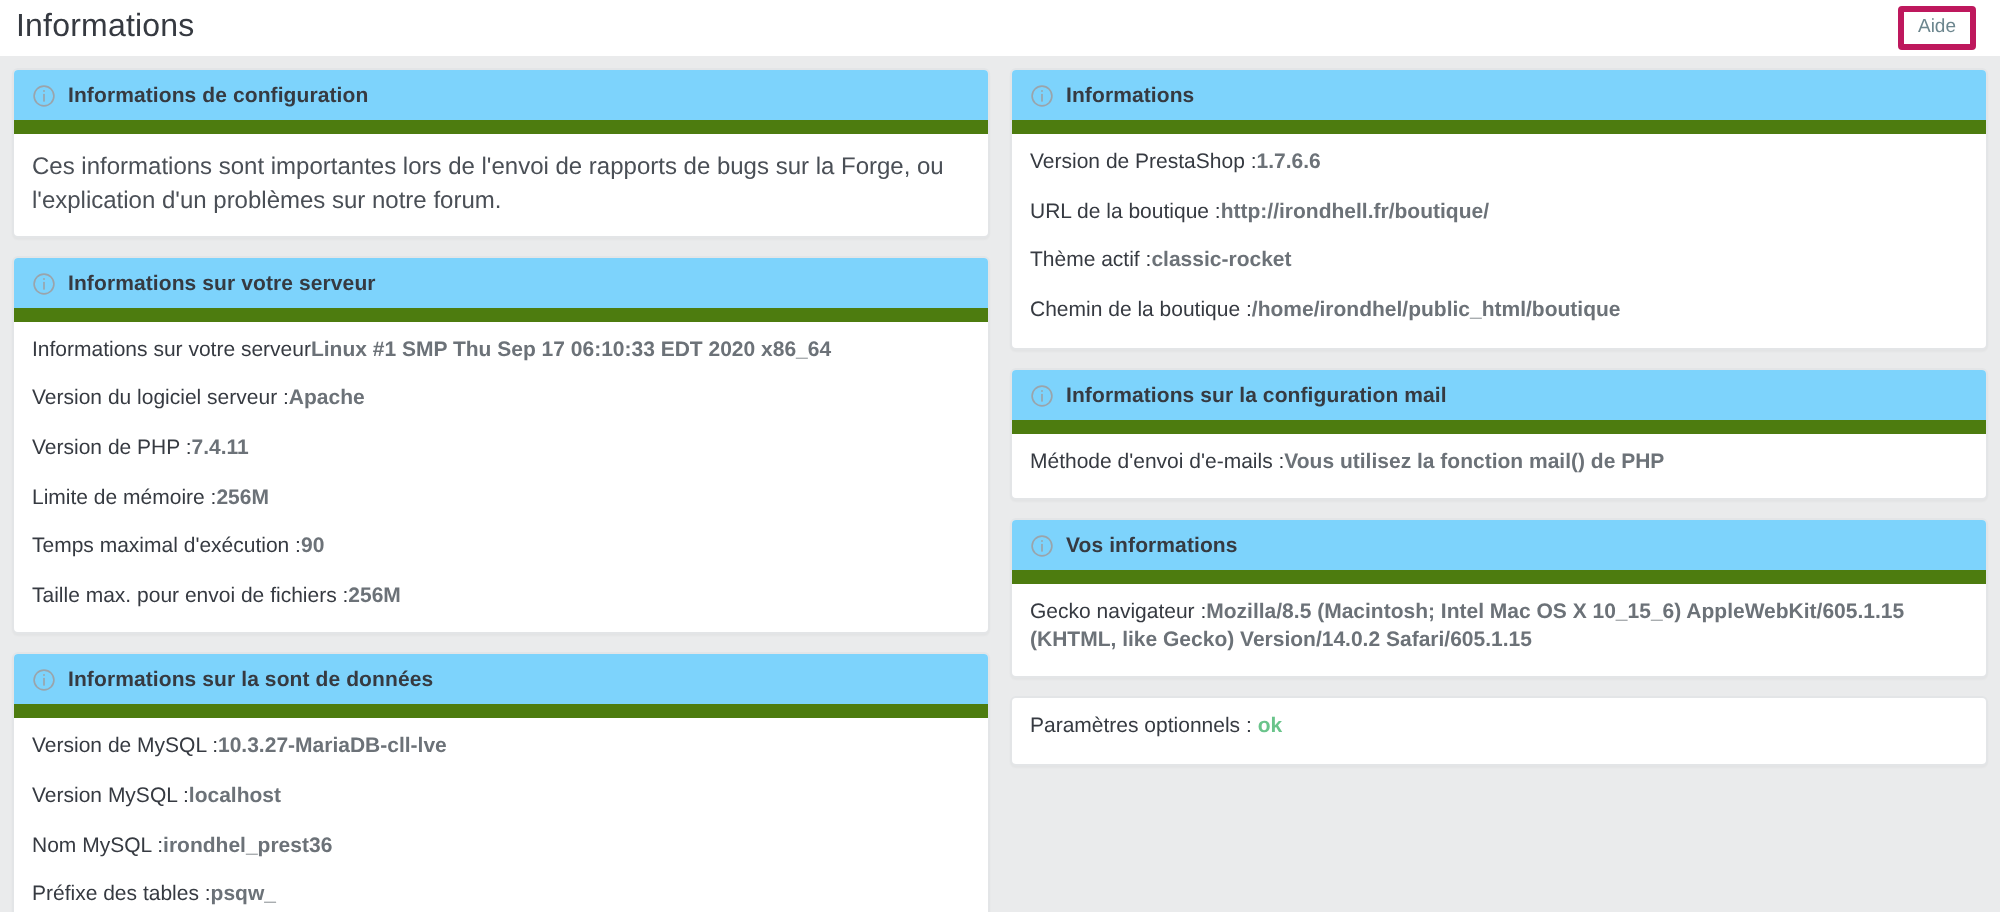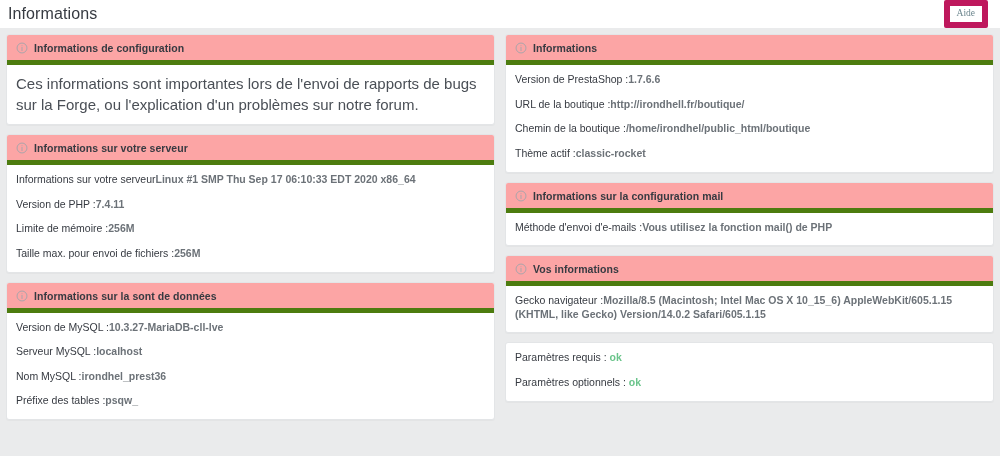--- a/index.html
+++ b/index.html
@@ -30,25 +30,25 @@
     position: relative;
   }
   .page-title {
     font-size: 16px;
     font-weight: 400;
     color: #363a41;
     letter-spacing: 0.1px;
     line-height: 1;
   }
   .help-btn {
-    border: 6px solid #be185d;
+    border: 3px solid #be185d;
     background: #ffffff;
     color: #6c868e;
     font-size: 9.5px;
-    font-family: Liberation Serif, serif;
+    font-family: Liberation Sans, sans-serif;
     border-radius: 2px;
     padding: 3px 7px 3px 7px;
     line-height: 1;
     cursor: pointer;
     white-space: nowrap;
   }
 
   
   .content {
     padding: 6px 6px 0 6px;
@@ -68,22 +68,22 @@
     background: #ffffff;
     border: 1px solid #e3e5e7;
     border-radius: 3px;
     margin-bottom: 9px;
     box-shadow: 0 1px 1px rgba(0,0,0,0.03);
     overflow: hidden;
   }
   .panel:last-child { margin-bottom: 0; }
 
   .panel-head {
-    background: #fca5a5;
-    border-bottom: 5px solid #4d7c0f;
+    background: #7dd3fc;
+    border-bottom: 7px solid #4d7c0f;
     padding: 7px 9px 6px 9px;
     display: flex;
     align-items: center;
     gap: 6px;
     font-size: 10.5px;
     font-weight: 700;
     color: #363a41;
     letter-spacing: 0.05px;
   }
   .panel-body {
@@ -96,21 +96,21 @@
     height: 12px;
     flex: 0 0 12px;
     display: inline-block;
     line-height: 0;
     color: #9aa4ab;
   }
   .info-icon svg { display: block; }
 
   
   .intro-text {
-    font-size: 15px;
+    font-size: 12px;
     color: #4a4f56;
     line-height: 1.4;
   }
 
   
   .kv {
     font-size: 10.5px;
     line-height: 1.3;
     margin-bottom: 11px;
     word-break: break-word;
@@ -167,26 +167,32 @@
               <circle cx="8" cy="4.7" r="0.62" fill="currentColor" stroke="none"></circle>
             </svg>
           </span>
           <span>Informations sur votre serveur</span>
         </div>
         <div class="panel-body">
           <div class="kv">
             <span class="k">Informations sur votre serveur</span><span class="v">Linux #1 SMP Thu Sep 17 06:10:33 EDT 2020 x86_64</span>
           </div>
           <div class="kv">
+            <span class="k">Version du logiciel serveur :</span><span class="v">Apache</span>
+          </div>
+          <div class="kv">
             <span class="k">Version de PHP :</span><span class="v">7.4.11</span>
           </div>
           <div class="kv">
             <span class="k">Limite de mémoire :</span><span class="v">256M</span>
           </div>
           <div class="kv">
+            <span class="k">Temps maximal d'exécution :</span><span class="v">90</span>
+          </div>
+          <div class="kv">
             <span class="k">Taille max. pour envoi de fichiers :</span><span class="v">256M</span>
           </div>
         </div>
       </div>
 
       <div class="panel">
         <div class="panel-head">
           <span class="info-icon">
             <svg viewBox="0 0 16 16" width="12" height="12" fill="none" stroke="currentColor" stroke-width="1.1">
               <circle cx="8" cy="8" r="6.6"></circle>
@@ -194,21 +200,21 @@
               <circle cx="8" cy="4.7" r="0.62" fill="currentColor" stroke="none"></circle>
             </svg>
           </span>
           <span>Informations sur la sont de données</span>
         </div>
         <div class="panel-body">
           <div class="kv">
             <span class="k">Version de MySQL :</span><span class="v">10.3.27-MariaDB-cll-lve</span>
           </div>
           <div class="kv">
-            <span class="k">Serveur MySQL :</span><span class="v">localhost</span>
+            <span class="k">Version MySQL :</span><span class="v">localhost</span>
           </div>
           <div class="kv">
             <span class="k">Nom MySQL :</span><span class="v">irondhel_prest36</span>
           </div>
           <div class="kv">
             <span class="k">Préfixe des tables :</span><span class="v">psqw_</span>
           </div>
 
         </div>
       </div>
@@ -229,25 +235,25 @@
           <span>Informations</span>
         </div>
         <div class="panel-body">
           <div class="kv">
             <span class="k">Version de PrestaShop :</span><span class="v">1.7.6.6</span>
           </div>
           <div class="kv">
             <span class="k">URL de la boutique :</span><span class="v">http://irondhell.fr/boutique/</span>
           </div>
           <div class="kv">
+            <span class="k">Thème actif :</span><span class="v">classic-rocket</span>
+          </div>
+          <div class="kv">
             <span class="k">Chemin de la boutique :</span><span class="v">/home/irondhel/public_html/boutique</span>
           </div>
-          <div class="kv">
-            <span class="k">Thème actif :</span><span class="v">classic-rocket</span>
-          </div>
         </div>
       </div>
 
       <div class="panel">
         <div class="panel-head">
           <span class="info-icon">
             <svg viewBox="0 0 16 16" width="12" height="12" fill="none" stroke="currentColor" stroke-width="1.1">
               <circle cx="8" cy="8" r="6.6"></circle>
               <line x1="8" y1="7" x2="8" y2="11.4" stroke-linecap="round"></line>
               <circle cx="8" cy="4.7" r="0.62" fill="currentColor" stroke="none"></circle>
@@ -276,23 +282,20 @@
         <div class="panel-body">
           <div class="kv">
             <span class="k">Gecko navigateur :</span><span class="v">Mozilla/8.5 (Macintosh; Intel Mac OS X 10_15_6) AppleWebKit/605.1.15 (KHTML, like Gecko) Version/14.0.2 Safari/605.1.15</span>
           </div>
         </div>
       </div>
 
       <div class="panel">
         <div class="panel-body">
           <div class="kv">
-            <span class="k">Paramètres requis :</span> <span class="v ok">ok</span>
-          </div>
-          <div class="kv">
             <span class="k">Paramètres optionnels :</span> <span class="v ok">ok</span>
           </div>
         </div>
       </div>
 
     </div>
 
   </div>
 
 </div>

